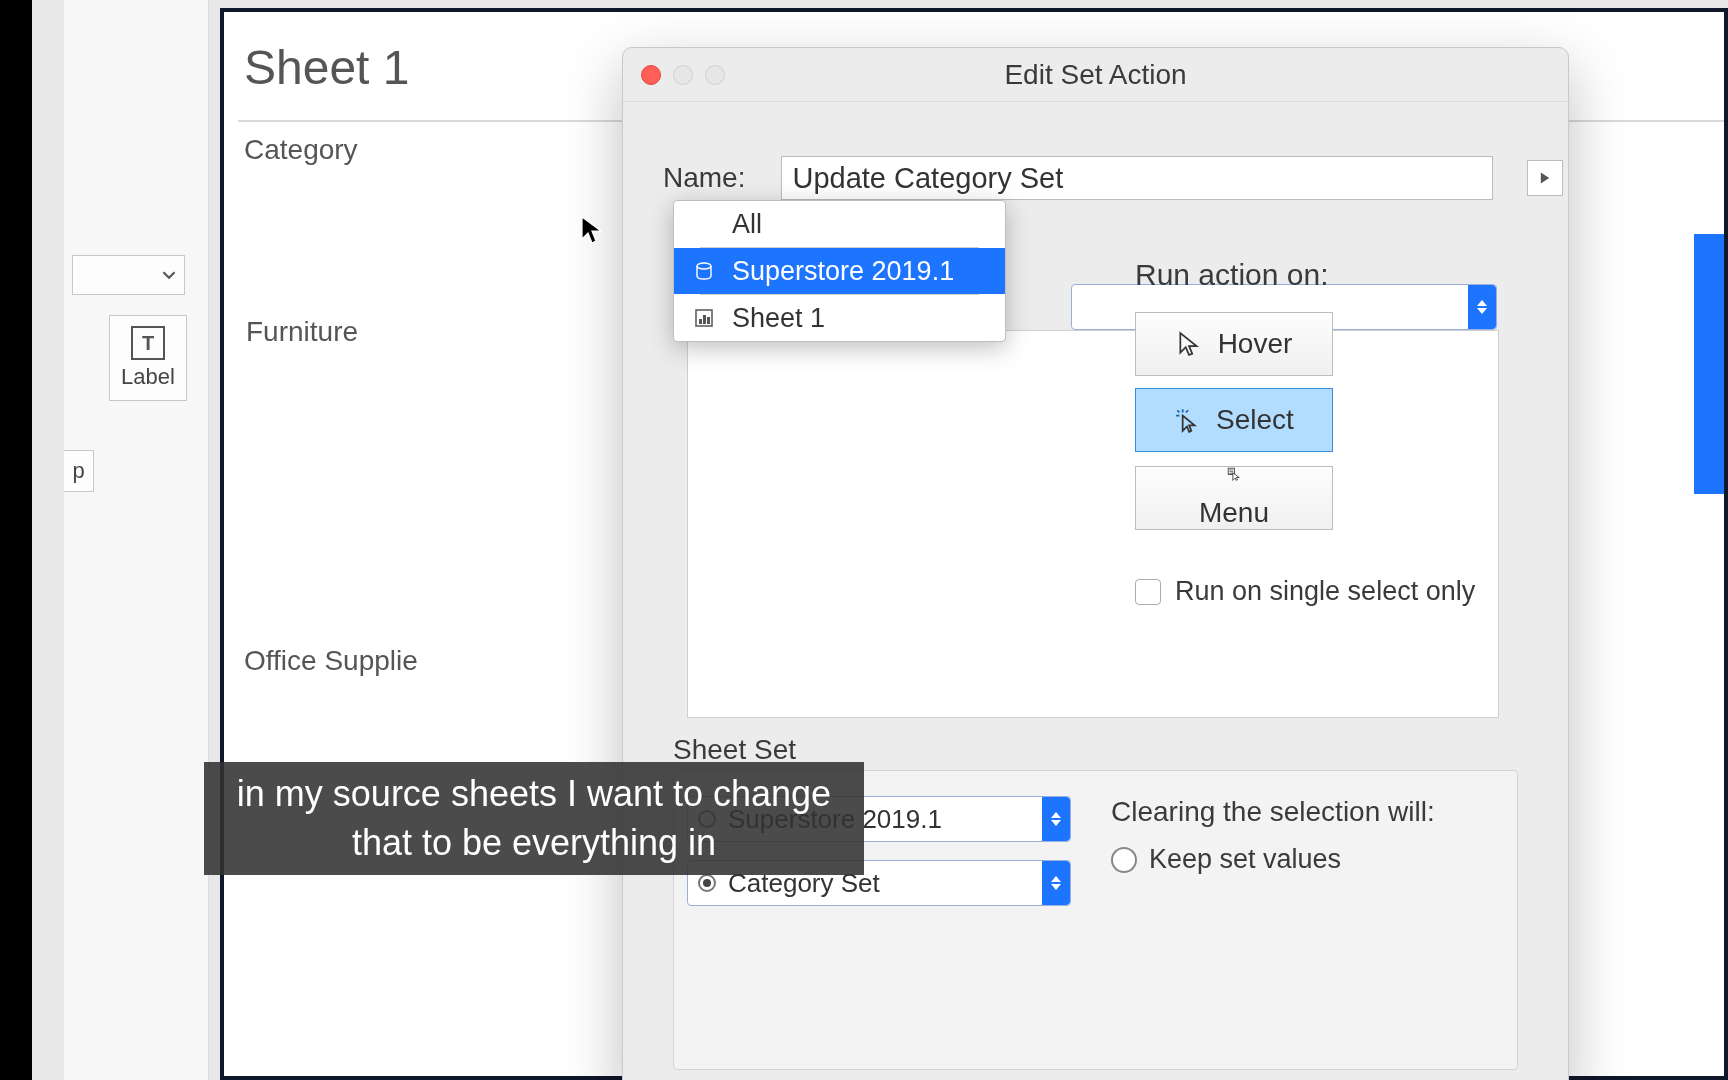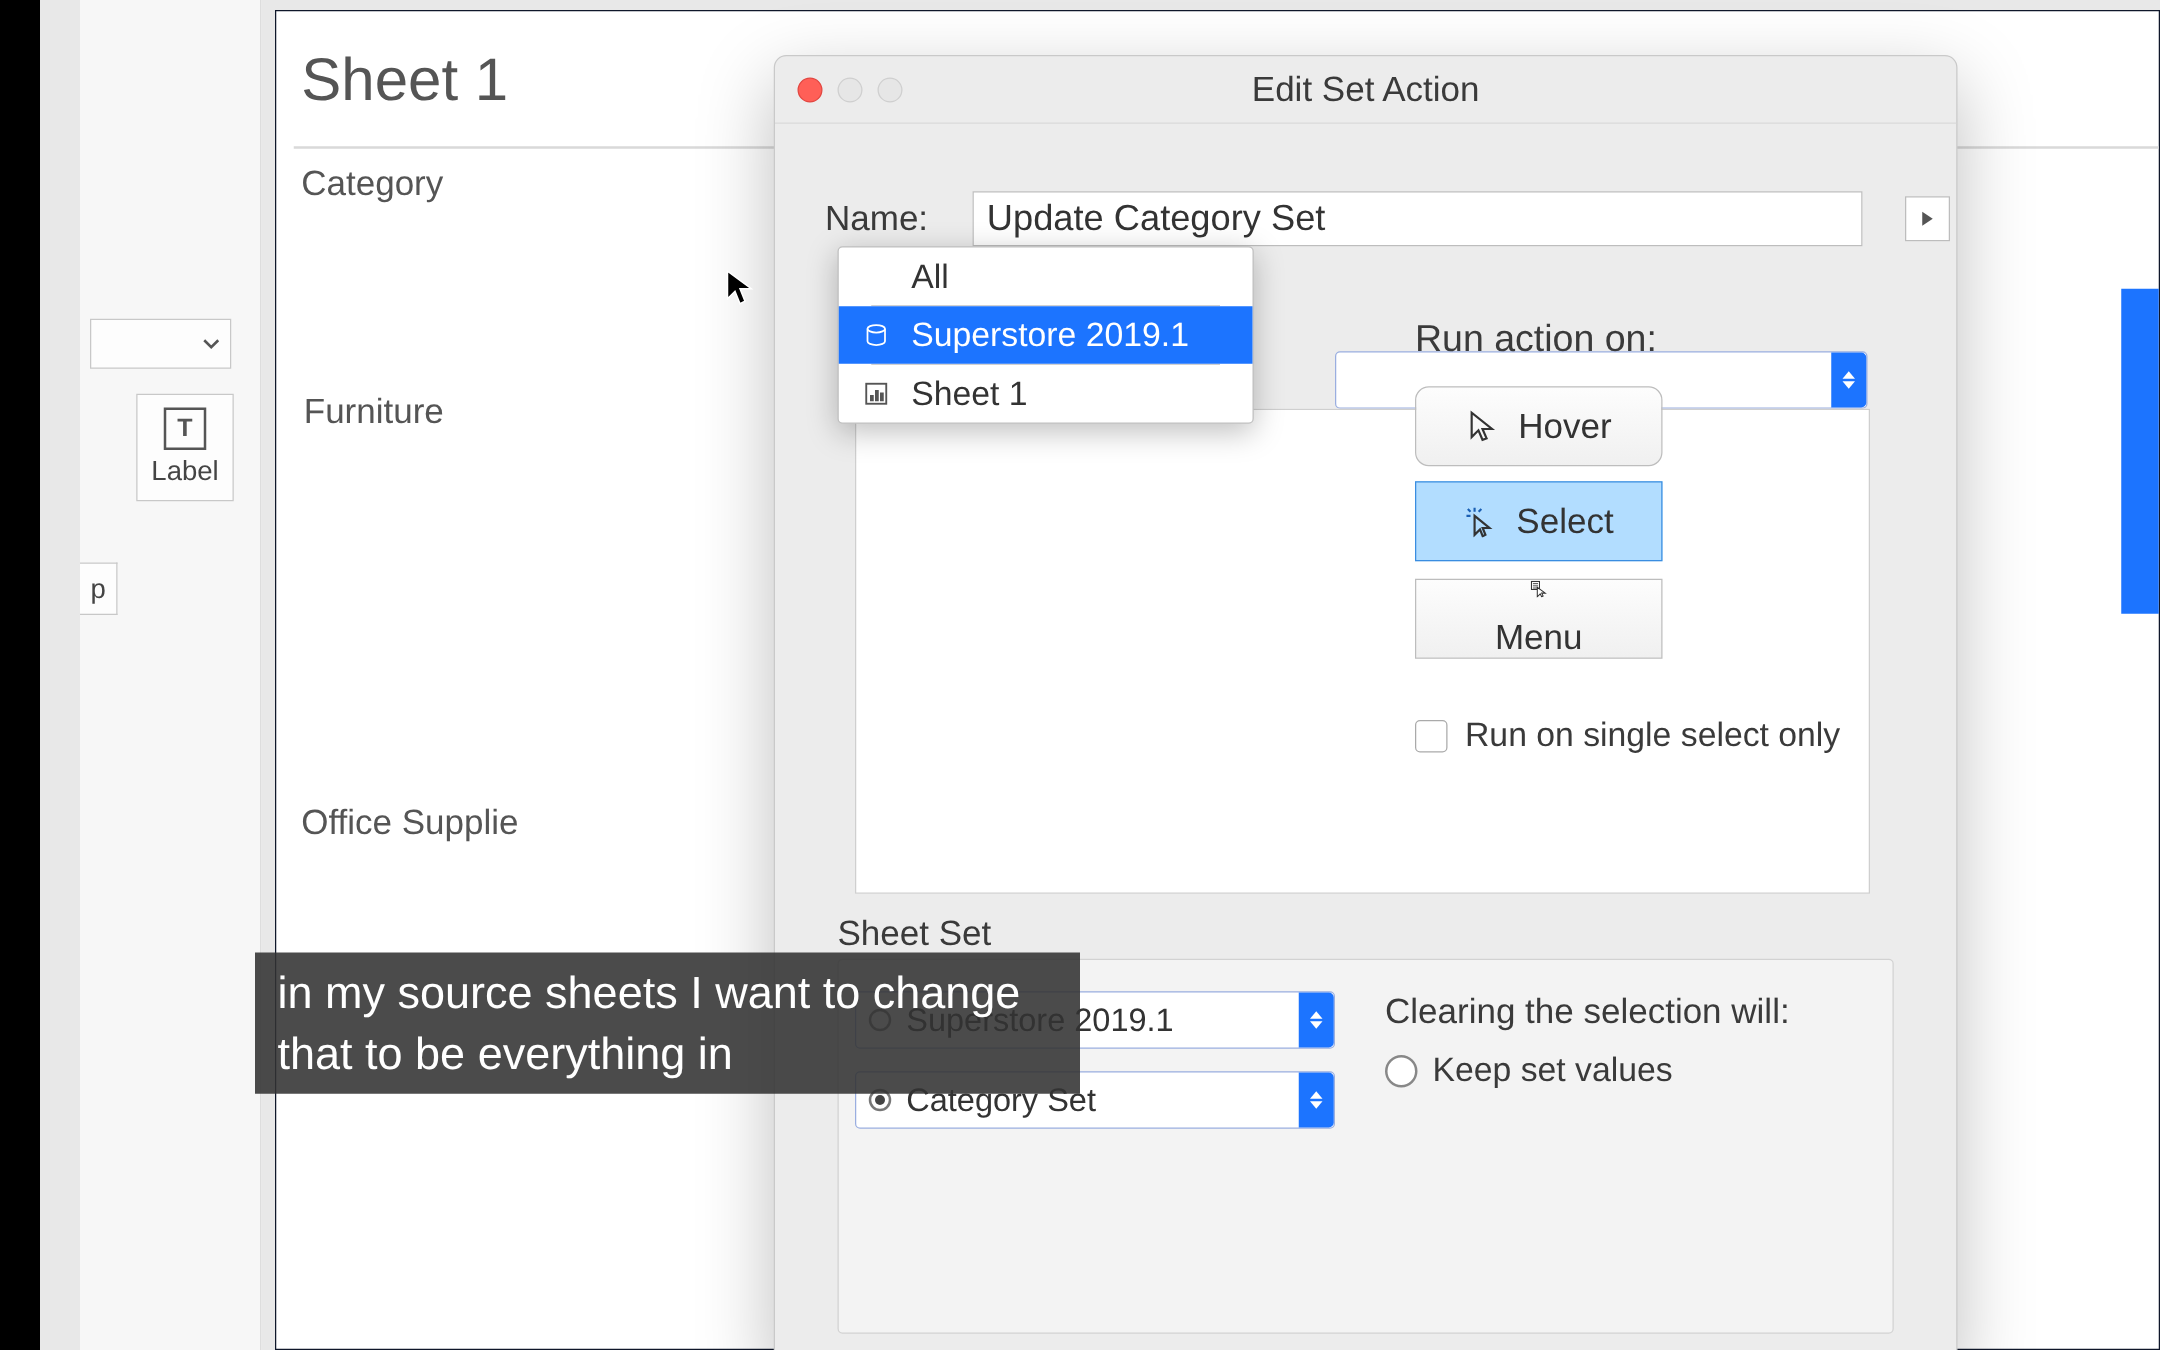--- a/index.html
+++ b/index.html
@@ -7,21 +7,21 @@
   .screen{position:absolute;left:32px;top:0;right:0;bottom:0;background:#e8e8e8;}
   
   .left-panel{position:absolute;left:32px;top:0;width:145px;height:100%;background:#f7f7f7;border-right:1px solid #ddd;}
   .left-drop{position:absolute;left:40px;top:255px;width:113px;height:40px;border:1px solid #c8c8c8;background:#fdfdfd;display:flex;align-items:center;justify-content:flex-end;padding-right:8px;}
   .left-drop svg{width:14px;height:14px;}
   .label-card{position:absolute;left:77px;top:315px;width:78px;height:86px;border:1px solid #c8c8c8;background:#fdfdfd;display:flex;flex-direction:column;align-items:center;justify-content:center;}
   .label-card .ico{width:34px;height:34px;border:2px solid #555;display:flex;align-items:center;justify-content:center;font-size:20px;color:#555;font-weight:600;margin-bottom:4px;}
   .label-card span{font-size:22px;color:#444;}
   .p-frag{position:absolute;left:32px;top:450px;width:30px;height:42px;border-top:1px solid #c8c8c8;border-right:1px solid #c8c8c8;border-bottom:1px solid #c8c8c8;background:#fdfdfd;display:flex;align-items:center;justify-content:center;font-size:22px;color:#444;}
   
-  .ws{position:absolute;left:188px;top:8px;right:0;bottom:0;background:#fff;border:1px solid #0f172a;}
+  .ws{position:absolute;left:188px;top:8px;right:0;bottom:0;background:#fff;border:4px solid #0f172a;}
   .sheet-title{position:absolute;left:20px;top:28px;font-size:48px;font-weight:500;color:#555;}
   .ws-header-line{position:absolute;left:14px;top:108px;right:0;border-top:2px solid #d9d9d9;}
   .lbl{position:absolute;font-size:28px;color:#555;}
   #cat{left:20px;top:122px;}
   #fur{left:22px;top:304px;}
   #off{left:20px;top:633px;}
   .blue-frag{position:absolute;right:0;top:222px;width:30px;height:260px;background:#1c74ff;}
   
   .dialog{position:absolute;left:398px;top:35px;width:947px;height:1050px;background:#ececec;border:1px solid #c9c9c9;border-radius:10px;box-shadow:0 20px 60px rgba(0,0,0,0.25);}
   .titlebar{height:54px;display:flex;align-items:center;position:relative;border-bottom:1px solid #d9d9d9;}
@@ -43,41 +43,41 @@
   
   .dd{position:absolute;left:50px;top:152px;width:333px;background:#fff;border:1px solid #bfbfbf;border-radius:4px;box-shadow:0 6px 24px rgba(0,0,0,0.25);z-index:50;}
   .dd-item{height:46px;display:flex;align-items:center;padding:0 24px 0 58px;font-size:27px;color:#333;position:relative;}
   .dd-all{font-weight:400;}
   .dd-sep{margin:0 26px;border-top:1px solid #d0d0d0;}
   .dd-hl{background:#1c74ff;color:#fff;}
   .dd-item svg{position:absolute;left:20px;width:20px;height:20px;}
   
   .run-lbl{position:absolute;left:512px;top:210px;font-size:30px;color:#3a3a3a;}
   .btn{position:absolute;left:512px;width:198px;height:64px;border:1px solid #bdbdbd;background:linear-gradient(#fdfdfd,#f0f0f0);display:flex;align-items:center;justify-content:center;font-size:28px;color:#333;gap:16px;}
-  #b-hover{top:264px;border-radius:11px;}
+  #b-hover{top:264px;}
   #b-select{top:340px;background:#b2ddff;border:1.5px solid #3a8de0;}
   #b-menu{top:418px;flex-direction:column;}
   .btn svg{width:26px;height:26px;}
   .chk-row{position:absolute;left:512px;top:528px;display:flex;align-items:center;gap:14px;font-size:27px;color:#3a3a3a;}
   .chk{width:26px;height:26px;border:1.5px solid #aaa;border-radius:4px;background:#fff;}
   .section-lbl{position:absolute;font-size:28px;color:#3a3a3a;}
   #ts-lbl{left:50px;top:686px;}
   .ts-panel{position:absolute;left:50px;top:722px;right:50px;height:300px;border:1px solid #d2d2d2;border-radius:4px;background:#f3f3f3;}
   .sel2{position:absolute;left:64px;width:384px;height:46px;border:1px solid #9aaee0;border-radius:4px;background:#fff;display:flex;align-items:center;padding-left:40px;font-size:26px;color:#333;}
   .sel2 .spin{position:absolute;right:0;top:0;width:28px;height:100%;background:#1c74ff;border-radius:0 4px 4px 0;display:flex;flex-direction:column;align-items:center;justify-content:center;gap:2px;}
   #sel2a{top:748px;}
   #sel2b{top:812px;}
   .sel2 .rad{position:absolute;left:10px;width:18px;height:18px;border-radius:50%;border:2px solid #777;}
   .sel2 .rad.on::after{content:"";position:absolute;inset:3px;border-radius:50%;background:#444;}
   #cl-lbl{left:488px;top:748px;text-align:center;}
   .radio-row{position:absolute;left:488px;display:flex;align-items:center;gap:12px;font-size:27px;color:#3a3a3a;}
   #rr1{top:796px;}
   .radio{width:26px;height:26px;border-radius:50%;border:2px solid #888;background:#fff;}
   
-  .caption{position:absolute;left:204px;top:762px;background:rgba(50,50,50,0.88);color:#fff;font-size:36px;line-height:1.35;padding:8px 18px;z-index:200;text-align:left;max-width:660px;}
+  .caption{position:absolute;left:204px;top:762px;background:rgba(50,50,50,0.88);color:#fff;font-size:36px;line-height:1.35;padding:8px 18px;z-index:200;text-align:center;max-width:660px;}
   
   .cursor{position:absolute;left:580px;top:216px;z-index:300;pointer-events:none;}
 </style>
 </head>
 <body>
 
 <div class="screen">
   <div class="left-panel"></div>
   <div class="left-drop">
     <svg viewBox="0 0 10 10">

